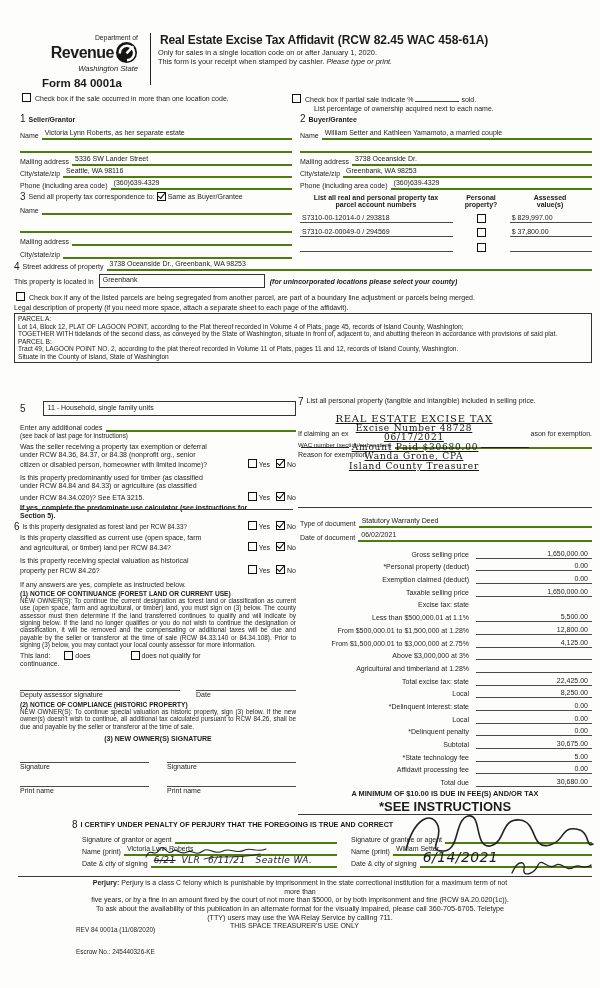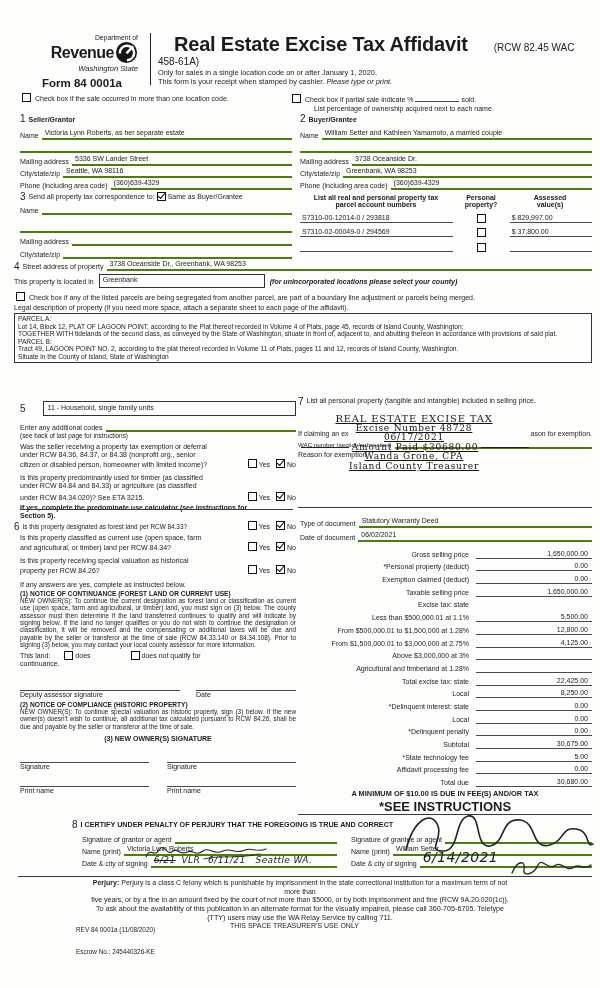--- a/index.html
+++ b/index.html
@@ -17,22 +17,22 @@
   .cb{display:inline-block;width:7px;height:7px;border:1px solid #111;position:relative;
       vertical-align:-1px;margin:0 2px;background:#fff;flex:none;}
   .cb.on::after{content:"";position:absolute;left:0px;top:0px;width:6px;height:3px;
       border-left:1.3px solid #000;border-bottom:1.3px solid #000;transform:rotate(-50deg);}
   .yn{white-space:nowrap;margin-left:auto;padding-left:4px;}
   .yn .ynl{margin-right:4px;}
   .hr{position:absolute;border-top:1px solid #3a3a3a;height:0;}
   .small{font-size:6.4px;}
   .tiny{font-size:6.2px;}
   
-  #hdr-title h1{font-size:20px;margin:16px;display:inline;letter-spacing:-0.2px;}
-  #hdr-title .ref{font-size:10px;font-weight:normal;margin-left:8px;}
+  #hdr-title h1{font-size:12px;margin:2px;display:inline;letter-spacing:-0.2px;}
+  #hdr-title .ref{font-size:12px;font-weight:bold;}
   #hdr-notes{font-size:7.4px;line-height:8.6px;margin-top:2px;}
   #logo{text-align:right;width:112px;}
   #logo .dept{font-size:6.8px;}
   #logo .brand{font-size:16px;font-weight:bold;letter-spacing:-0.5px;line-height:14px;}
   #logo .st{font-size:7.6px;font-style:italic;}
   #formno{font-size:11.5px;font-weight:bold;margin-top:4px;text-align:center;}
   
   .ptxt{width:152px;}
   .pchk{width:58px;text-align:center;}
   .pval{width:80px;}

